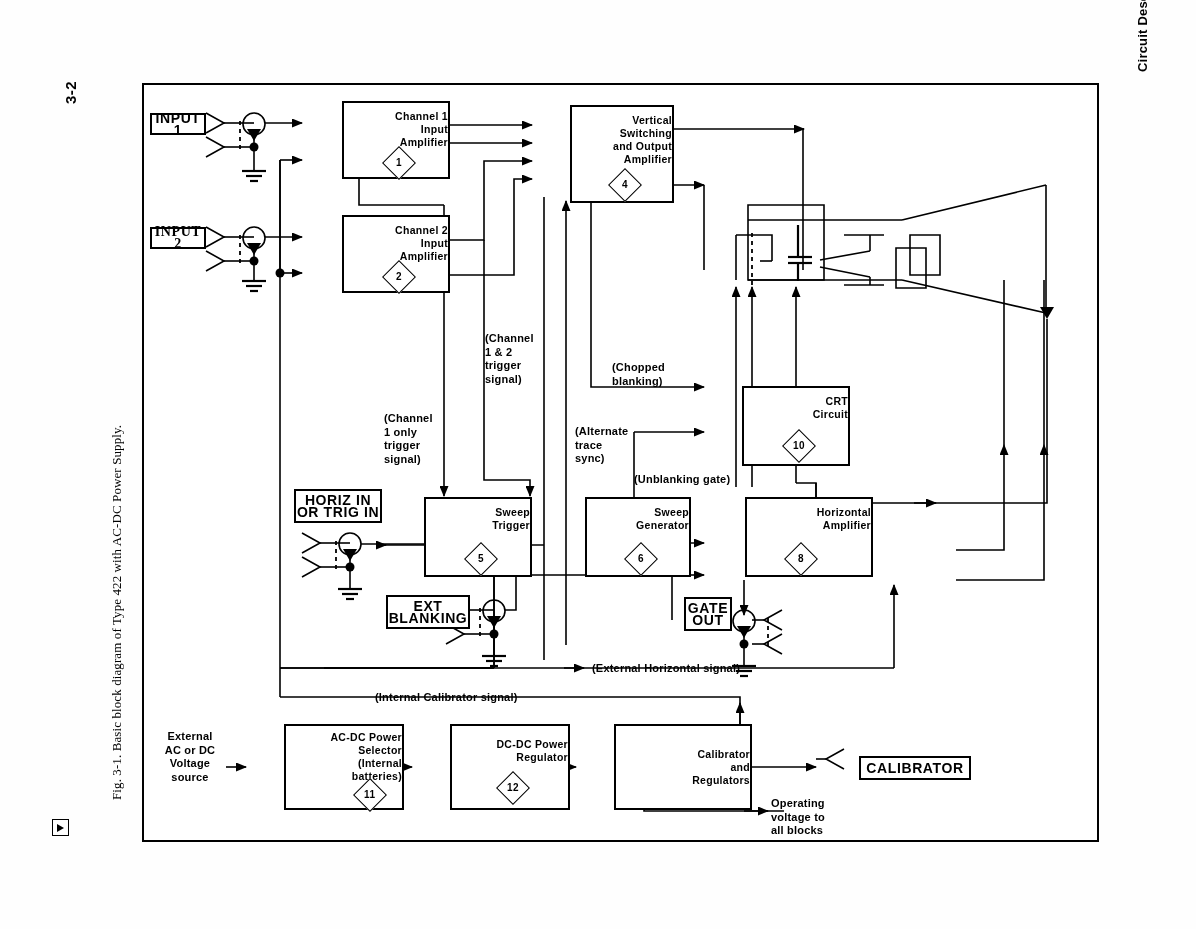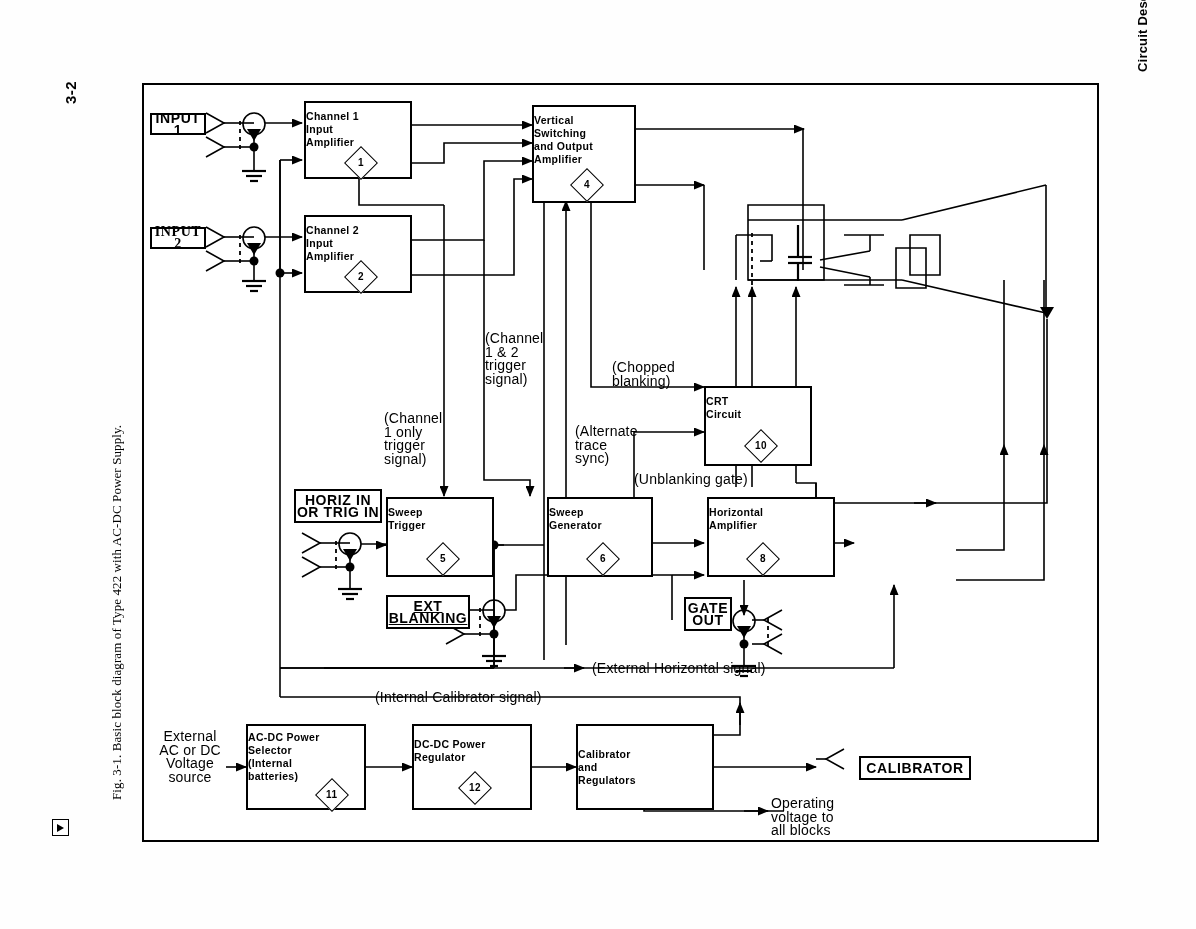--- a/index.html
+++ b/index.html
@@ -15,34 +15,34 @@
 
   #amark{position:absolute;left:52px;top:819px;width:15px;height:15px;border:1.5px solid #000;
          display:flex;align-items:center;justify-content:center;font-size:10px;line-height:1;}
   #amark .tri{width:0;height:0;border-top:4px solid transparent;border-bottom:4px solid transparent;
               border-left:7px solid #000;}
 
   #frame{position:absolute;left:142px;top:83px;width:953px;height:755px;border:2.5px solid #000;background:#fff;}
 
   
   .blk{position:absolute;border:2px solid #000;background:#fff;box-sizing:border-box;
-       display:flex;flex-direction:column;align-items:flex-start;justify-content:flex-start;
-       font-size:10.5px;font-weight:bold;line-height:13px;text-align:center;padding-top:7px;letter-spacing:.3px;}
+       display:flex;flex-direction:column;align-items:flex-end;justify-content:flex-start;
+       font-size:10.5px;font-weight:bold;line-height:13px;text-align:center;padding-top:7px;letter-spacing:.3px;margin-left:38px;}
   .blk .ln{display:block;white-space:nowrap;}
   .dia{position:absolute;width:22px;height:22px;border:1.6px solid #000;transform:rotate(45deg);
        display:flex;align-items:center;justify-content:center;background:#fff;}
   .dia span{transform:rotate(-45deg);font-size:10px;font-weight:bold;line-height:1;}
 
   
   .lbox{position:absolute;border:2px solid #000;background:#fff;box-sizing:border-box;
         display:flex;flex-direction:column;align-items:center;justify-content:center;
         font-size:14px;font-weight:bold;line-height:12px;letter-spacing:.6px;text-align:center;}
 
   
-  .note{position:absolute;font-size:14px;font-weight:normal;line-height:13.5px;letter-spacing:.2px;white-space:nowrap;}
+  .note{position:absolute;font-size:11px;font-weight:bold;line-height:13.5px;letter-spacing:.2px;white-space:nowrap;}
   .note.c{text-align:center;}
 
   svg{position:absolute;left:0;top:0;overflow:visible;}
   .w{fill:none;stroke:#000;stroke-width:1.6;}
   .w3{fill:none;stroke:#000;stroke-width:2.2;}
   .dash{fill:none;stroke:#000;stroke-width:1.8;stroke-dasharray:4 4;}
   .fl{fill:#000;}
 </style>
 </head>
 <body>
@@ -383,21 +383,21 @@
     <div class="lbox" style="left:6px;top:28px;width:56px;height:22px;">
       <span>INPUT 1</span>
     </div>
     <div class="lbox" style="left:6px;top:142px;width:56px;height:22px;font-family:Liberation Serif, serif;">
       <span>INPUT 2</span>
     </div>
     <div class="lbox" style="left:150px;top:404px;width:88px;height:34px;">
       <span>HORIZ IN</span>
       <span>OR TRIG IN</span>
     </div>
-    <div class="lbox" style="left:242px;top:510px;width:84px;height:34px;text-decoration:underline;">
+    <div class="lbox" style="left:242px;top:510px;width:84px;height:34px;">
       <span>EXT</span>
       <span>BLANKING</span>
     </div>
     <div class="lbox" style="left:540px;top:512px;width:48px;height:34px;">
       <span>GATE</span>
       <span>OUT</span>
     </div>
     <div class="lbox" style="left:715px;top:671px;width:112px;height:24px;">
       <span>CALIBRATOR</span>
     </div>

